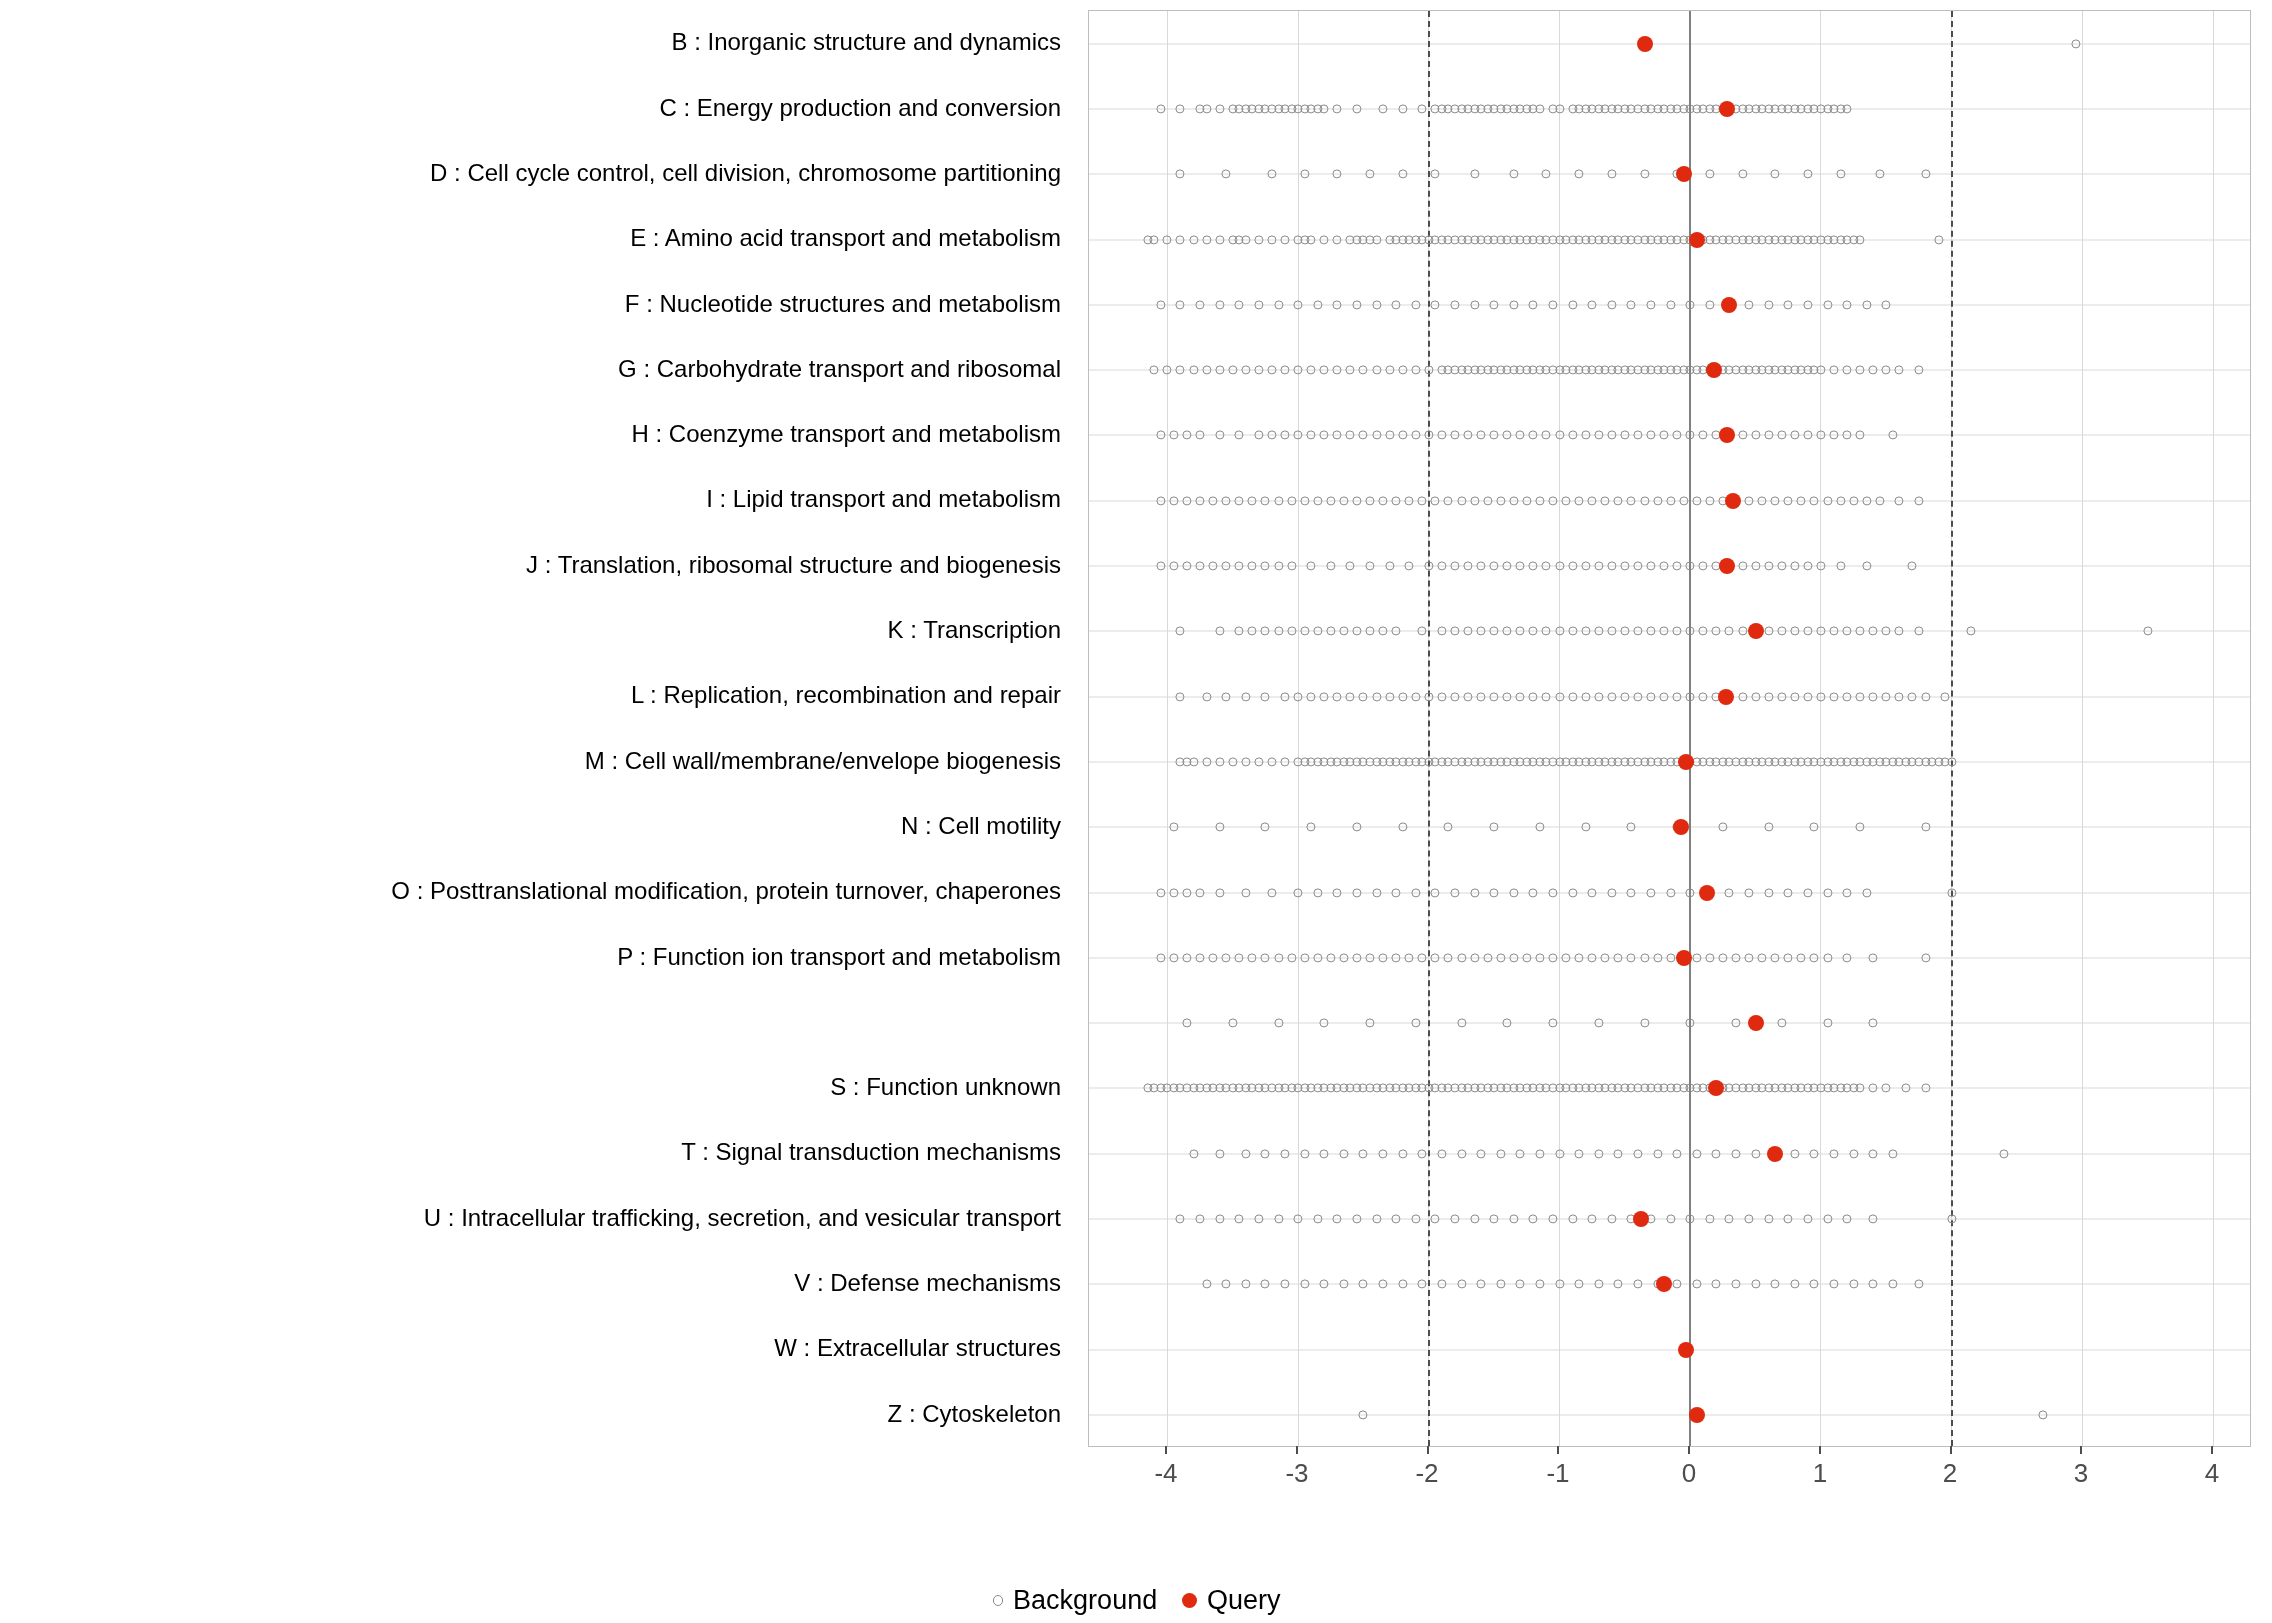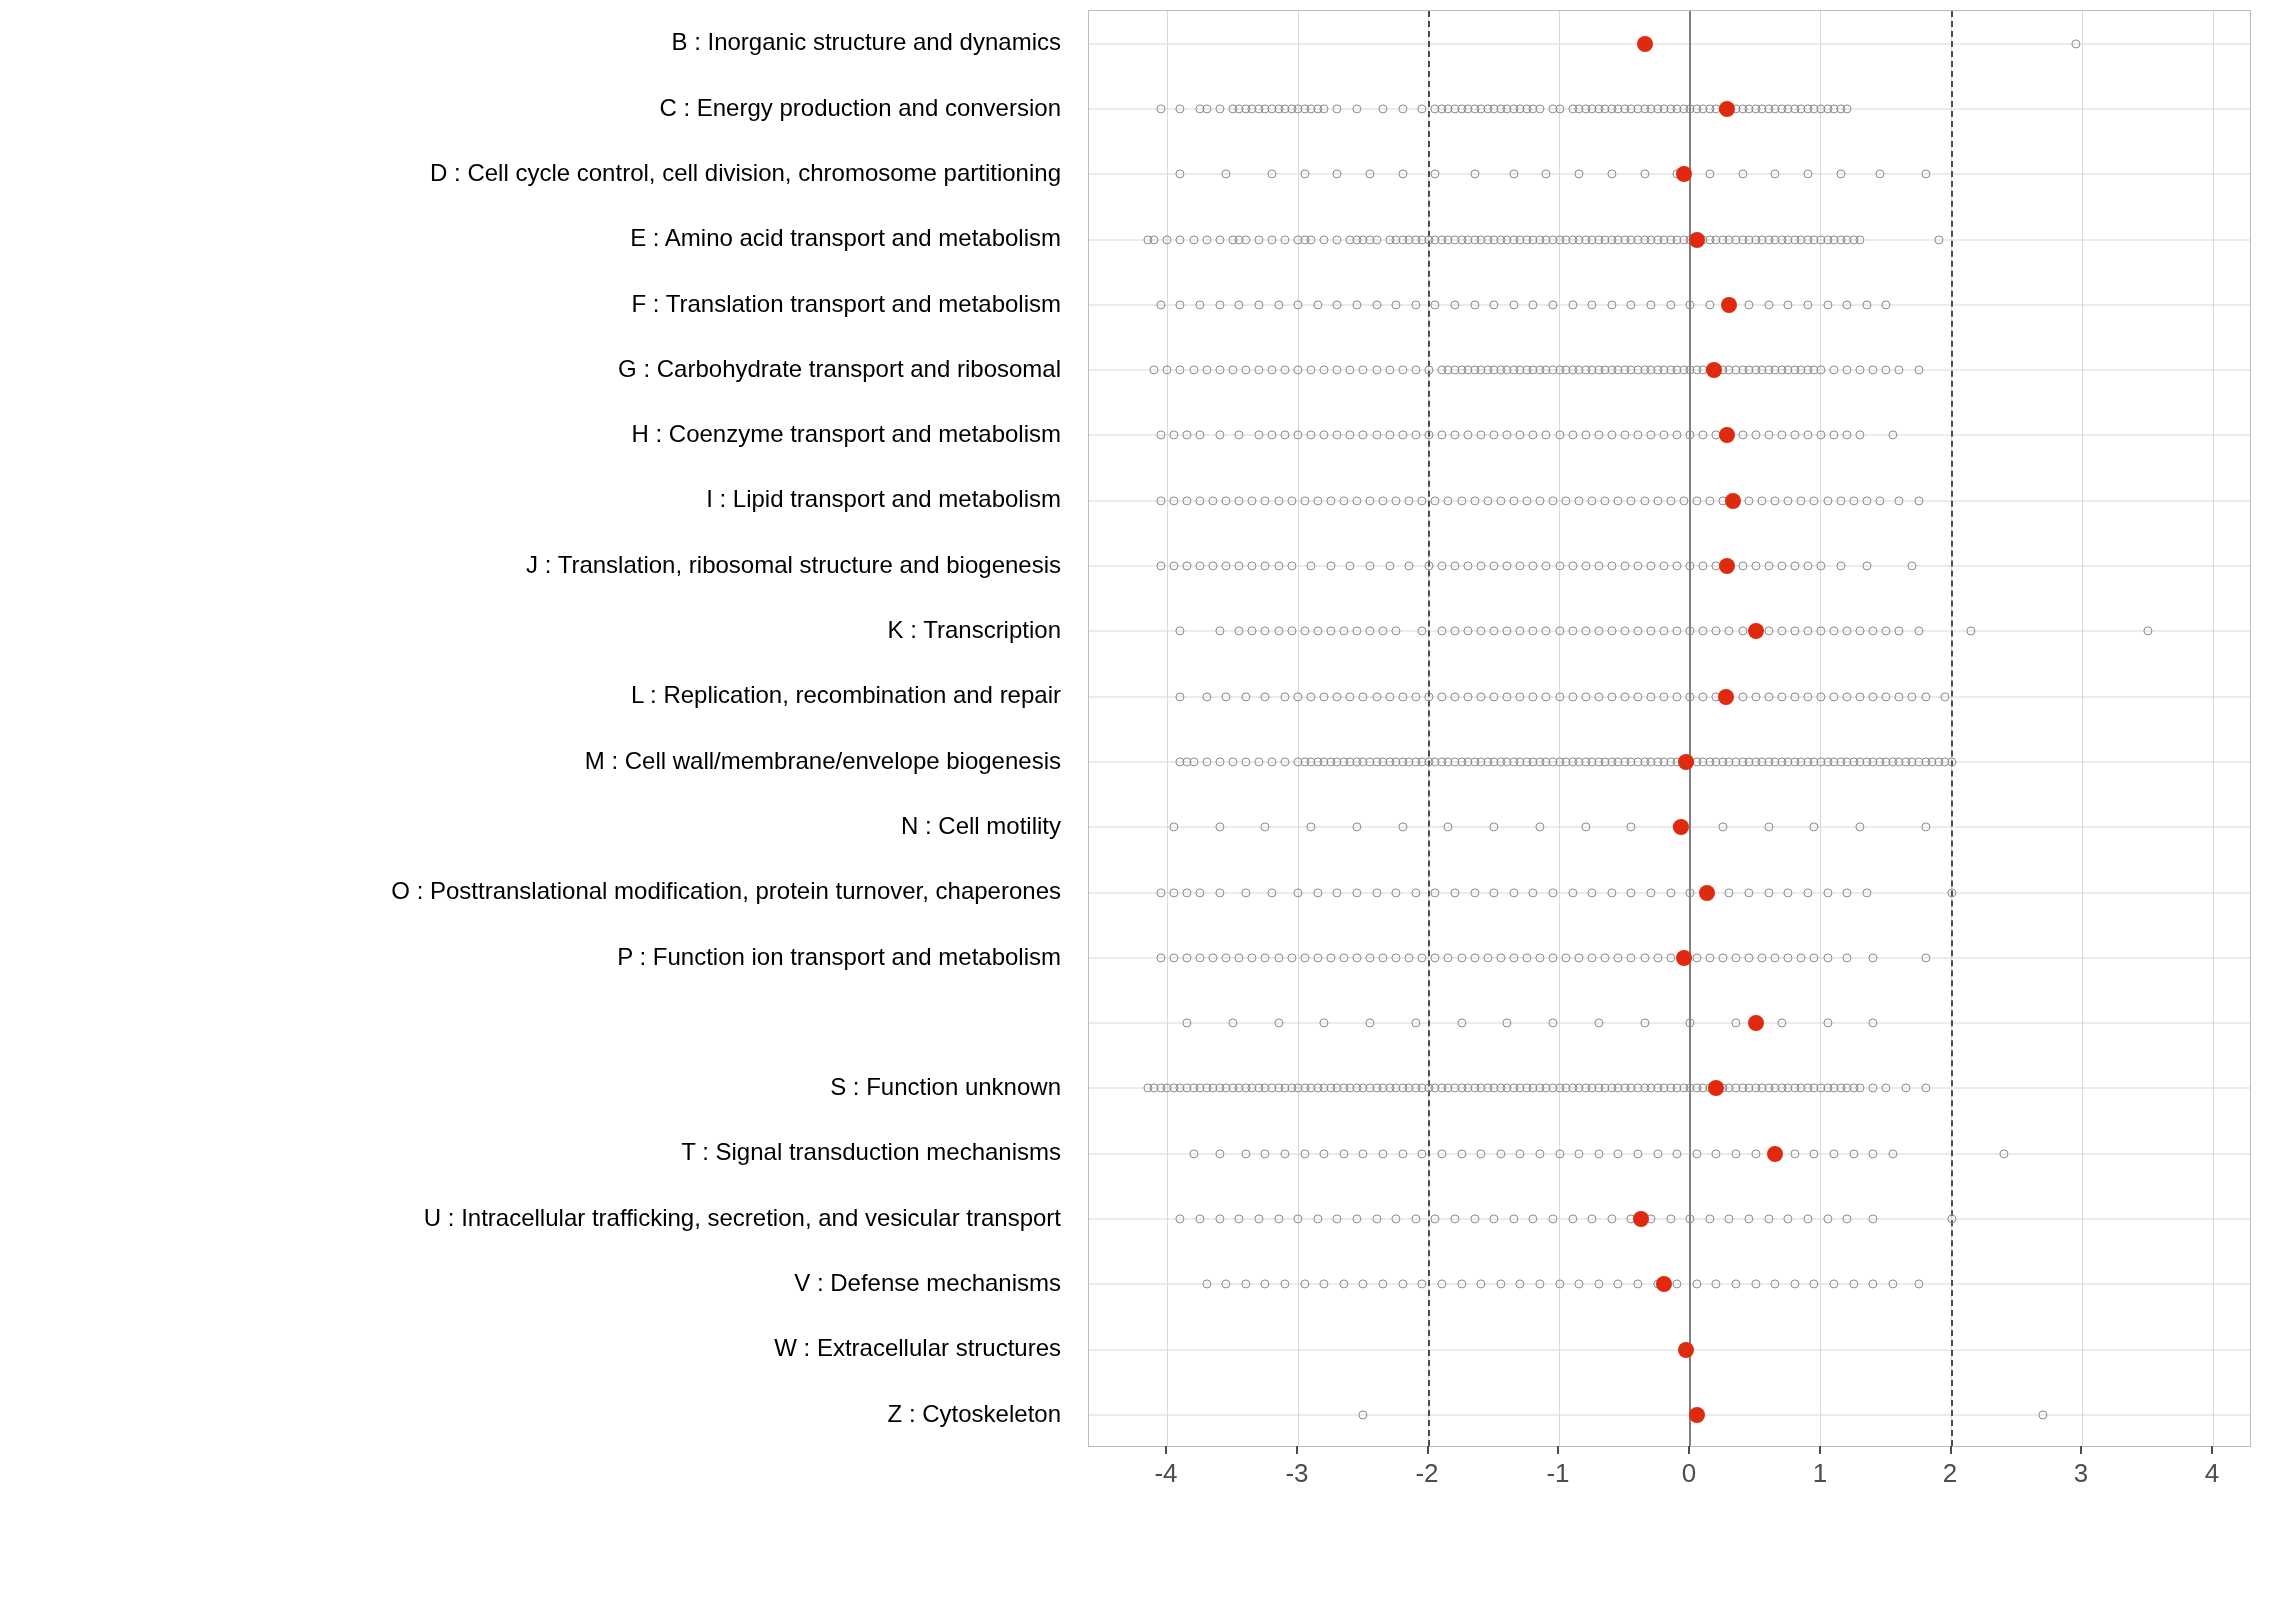--- a/index.html
+++ b/index.html
@@ -161,21 +161,21 @@
 </head>
 <body>
 
 <div id="root">
 
   <div id="labels">
       <div class="cat-label" style="top: 42px;">B : Inorganic structure and dynamics</div>
       <div class="cat-label" style="top: 108px;">C : Energy production and conversion</div>
       <div class="cat-label" style="top: 173px;">D : Cell cycle control, cell division, chromosome partitioning</div>
       <div class="cat-label" style="top: 238px;">E : Amino acid transport and metabolism</div>
-      <div class="cat-label" style="top: 304px;">F : Translation transport and metabolism</div>
+      <div class="cat-label" style="top: 304px;">F : Nucleotide structures and metabolism</div>
       <div class="cat-label" style="top: 369px;">G : Carbohydrate transport and ribosomal</div>
       <div class="cat-label" style="top: 434px;">H : Coenzyme transport and metabolism</div>
       <div class="cat-label" style="top: 499px;">I : Lipid transport and metabolism</div>
       <div class="cat-label" style="top: 565px;">J : Translation, ribosomal structure and biogenesis</div>
       <div class="cat-label" style="top: 630px;">K : Transcription</div>
       <div class="cat-label" style="top: 695px;">L : Replication, recombination and repair</div>
       <div class="cat-label" style="top: 761px;">M : Cell wall/membrane/envelope biogenesis</div>
       <div class="cat-label" style="top: 826px;">N : Cell motility</div>
       <div class="cat-label" style="top: 891px;">O : Posttranslational modification, protein turnover, chaperones</div>
       <div class="cat-label" style="top: 957px;">P : Function ion transport and metabolism</div>
@@ -1332,15 +1332,25 @@
       <div class="tick-label" style="left: 1820px; top: 1460px;">1</div>
       <div class="tick-mark" style="left: 1950px; top: 1446px;"></div>
       <div class="tick-label" style="left: 1950px; top: 1460px;">2</div>
       <div class="tick-mark" style="left: 2080px; top: 1446px;"></div>
       <div class="tick-label" style="left: 2081px; top: 1460px;">3</div>
       <div class="tick-mark" style="left: 2211px; top: 1446px;"></div>
       <div class="tick-label" style="left: 2212px; top: 1460px;">4</div>
     </div>
 
 
+  <div id="legend">
+    <div class="legend-item">
+      <span class="legend-key-bg"></span>
+      <span>Background</span>
+    </div>
+    <div class="legend-item">
+      <span class="legend-key-q"></span>
+      <span>Query</span>
+    </div>
+  </div>
 
 </div>
 
 
 </body></html>

